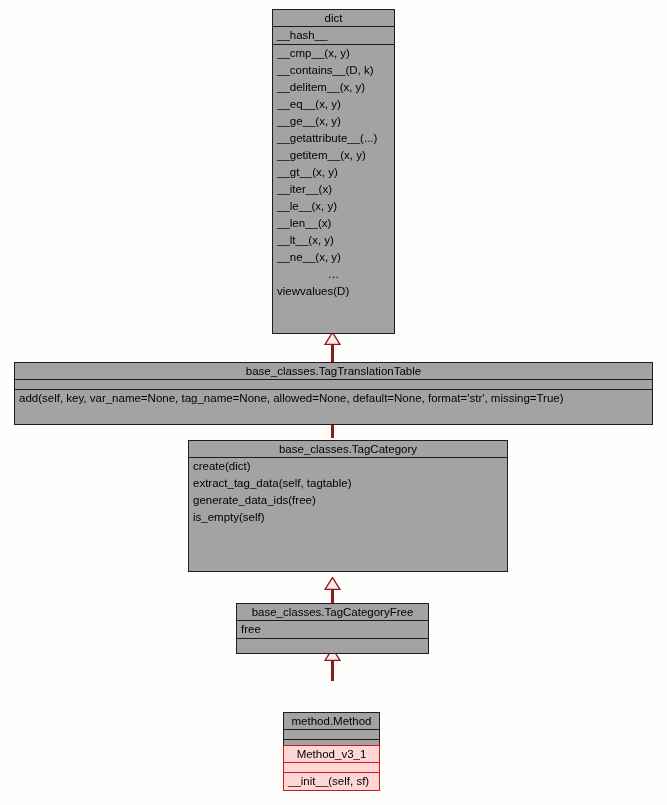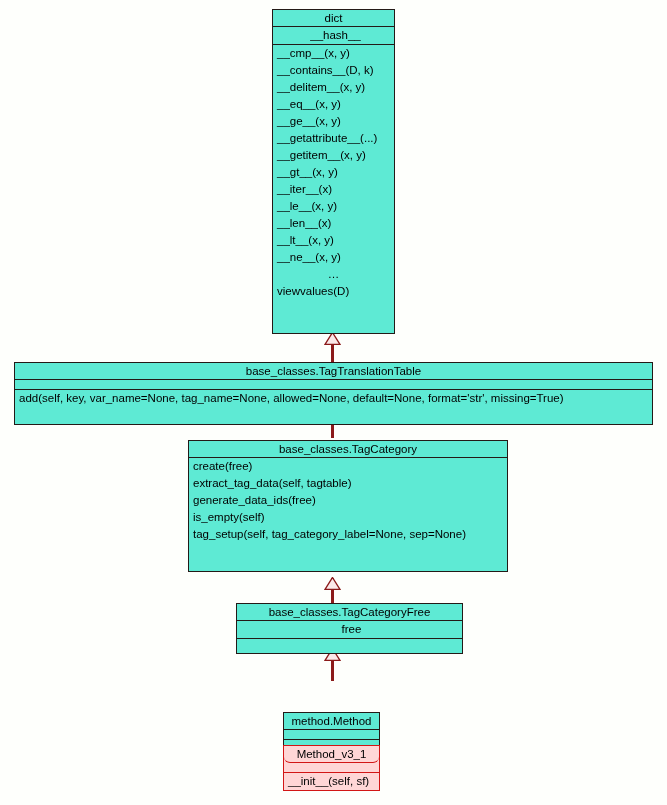--- a/index.html
+++ b/index.html
@@ -22,48 +22,47 @@
     left: 0; top: 0;
     width: 667px;
     height: 805px;
   }
 
   
   .uml-class {
     position: absolute;
     box-sizing: border-box;
     border: 1px solid #241a17;
-    background: #5eead4;
+    background: #a3a3a3;
     z-index: 3;
   }
   .uml-class.highlight {
     border-color: #d21616;
     background: #ffd6d6;
   }
 
   .uml-title {
     box-sizing: border-box;
     text-align: center;
     font-size: 11.5px;
     line-height: 16px;
     height: 17px;
     color: #000;
     border-bottom: 1px solid #241a17;
     white-space: nowrap;
     overflow: hidden;
   }
-  .uml-class.highlight .uml-title { border-bottom-color: #d21616; border-radius: 6px; }
+  .uml-class.highlight .uml-title { border-bottom-color: #d21616; }
 
   .uml-attrs, .uml-methods {
     box-sizing: border-box;
     padding: 0;
   }
   .uml-attrs {
     border-bottom: 1px solid #241a17;
-    text-align: center;
   }
   .uml-class.highlight .uml-attrs { border-bottom-color: #d21616; }
 
   .uml-row {
     box-sizing: border-box;
     font-size: 11.5px;
     line-height: 17px;
     height: 17px;
     padding-left: 4px;
     color: #000;
@@ -145,29 +144,28 @@
       <div class="uml-empty"></div>
     </div>
     <div class="uml-methods">
       <div class="uml-row">add(self, key, var_name=None, tag_name=None, allowed=None, default=None, format='str', missing=True)</div>
     </div>
   </div>
 
   <div class="uml-class" style="left:188px; top:440px; width:320px; height:132px;">
     <div class="uml-title">base_classes.TagCategory</div>
     <div class="uml-methods">
-      <div class="uml-row">create(free)</div>
+      <div class="uml-row">create(dict)</div>
       <div class="uml-row">extract_tag_data(self, tagtable)</div>
       <div class="uml-row">generate_data_ids(free)</div>
       <div class="uml-row">is_empty(self)</div>
-      <div class="uml-row">tag_setup(self, tag_category_label=None, sep=None)</div>
     </div>
   </div>
 
-  <div class="uml-class" style="left:236px; top:603px; width:227px; height:51px;">
+  <div class="uml-class" style="left:236px; top:603px; width:193px; height:51px;">
     <div class="uml-title">base_classes.TagCategoryFree</div>
     <div class="uml-attrs">
       <div class="uml-row">free</div>
     </div>
     <div class="uml-methods">
       <div class="uml-empty"></div>
     </div>
   </div>
 
   <div class="uml-class" style="left:283px; top:681px; width:97px; height:37px;margin-top:31px;">

